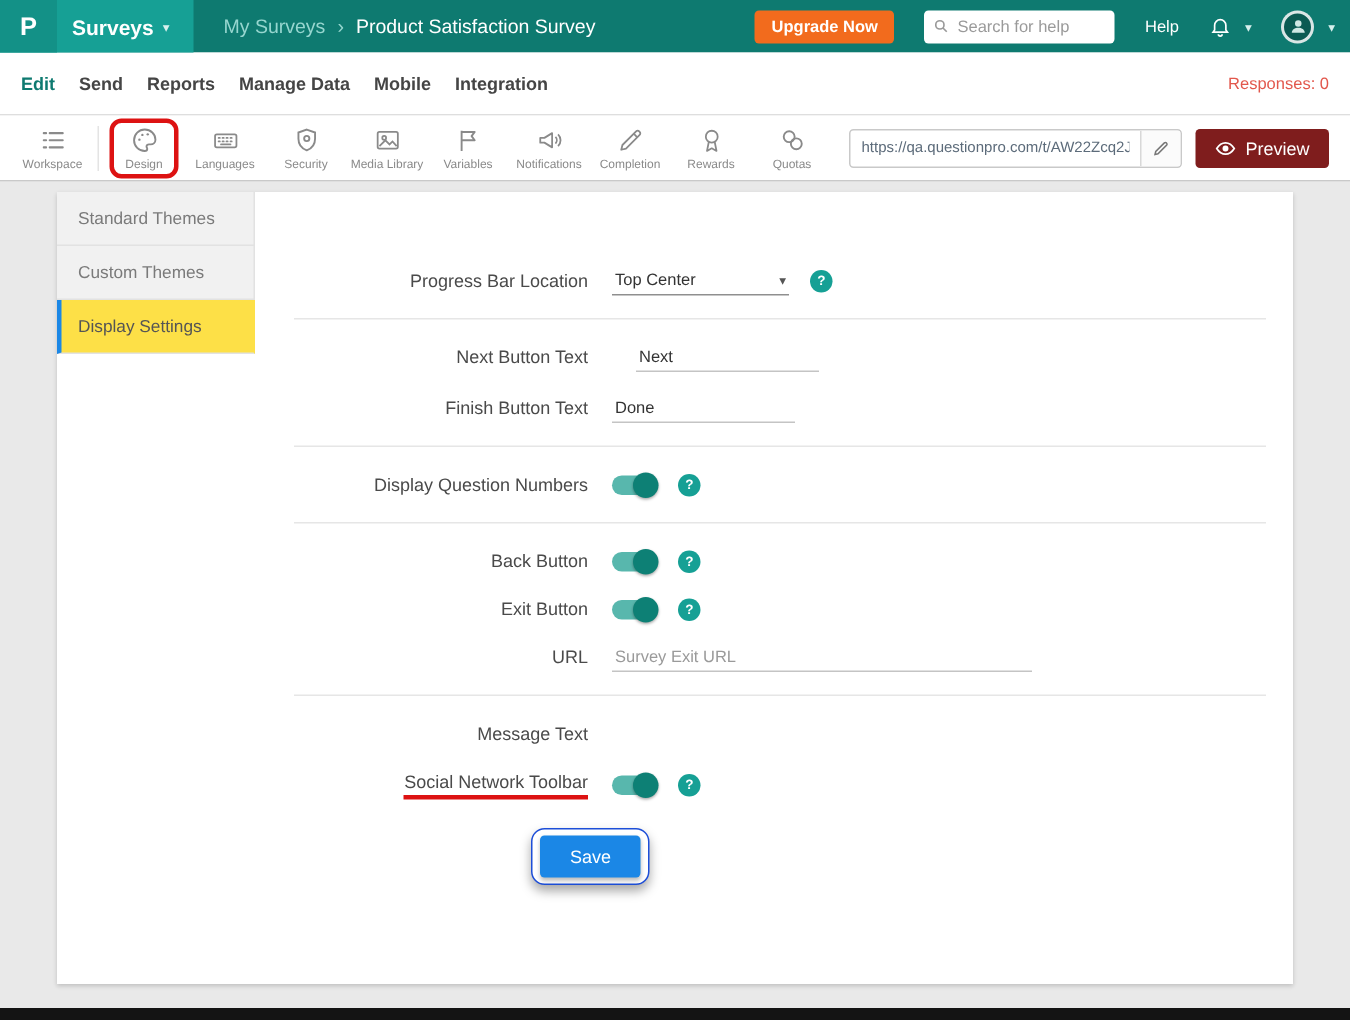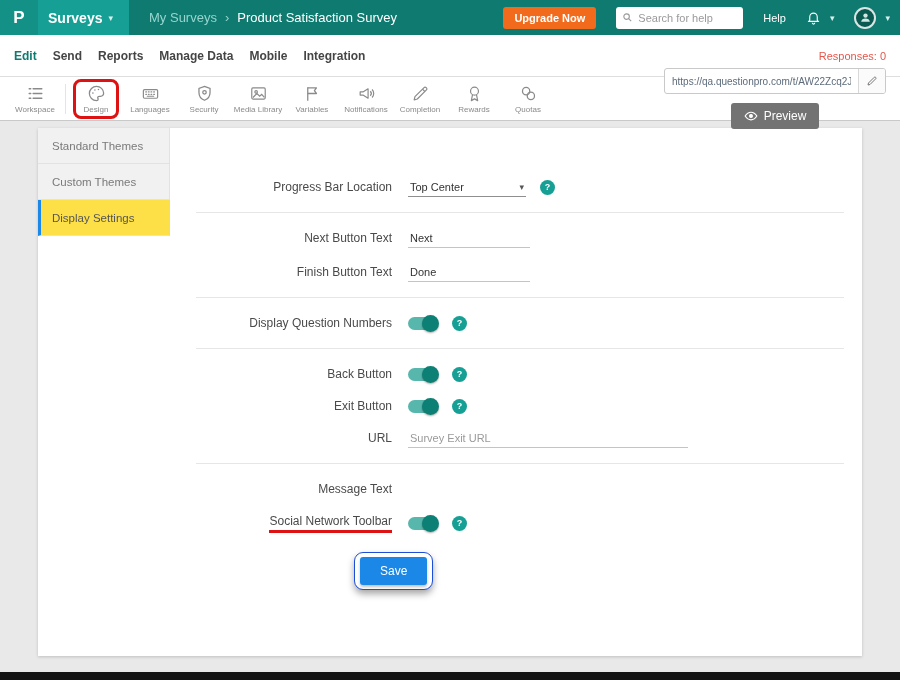--- a/index.html
+++ b/index.html
@@ -42,28 +42,28 @@
   
   .toolbar { height:44px; background:#fff; border-bottom:1px solid #c9c9c9;
              display:flex; align-items:center; padding:0 8px; }
   .tool-item { width:54px; display:flex; flex-direction:column; align-items:center; gap:2px;
                cursor:pointer; position:relative; padding:2px 0; }
   .tool-item svg { width:19px; height:19px; }
   .tool-label { font-size:8px; color:#8a8a8a; white-space:nowrap; }
   .tool-sep { width:1px; height:30px; background:#e4e4e4; margin:0 3px; }
   .anno-box { position:absolute; inset:-3px 4px -3px 4px; border:3px solid #dd1212;
               border-radius:8px; pointer-events:none; }
-  .toolbar-right { margin-left:auto; display:flex; align-items:center; gap:9px; padding-right:6px;flex-direction:column; }
+  .toolbar-right { margin-left:auto; display:flex; align-items:center; gap:9px; padding-right:6px; }
   .url-box { width:222px; height:26px; border:1px solid #c9c9c9; border-radius:3px;
              display:flex; align-items:center; overflow:hidden; background:#fff; }
   .url-box input { flex:1; border:none; outline:none; font-size:10px; color:#5c6b7a; padding:0 7px; background:transparent; }
   .url-edit { width:27px; height:100%; border-left:1px solid #d8d8d8; display:flex;
               align-items:center; justify-content:center; background:#fbfbfb; cursor:pointer; }
   .url-edit svg { width:12px; height:12px; }
-  .preview-btn { background:#737373; color:#fff; border:none; border-radius:3px; font-size:12px;
+  .preview-btn { background:#7f1d1d; color:#fff; border:none; border-radius:3px; font-size:12px;
                  padding:6px 13px; display:flex; align-items:center; gap:6px; cursor:pointer; }
   .preview-btn svg { width:14px; height:14px; }
 
   
   .content { padding:7px 38px 0; }
   .card { background:#fff; height:528px; box-shadow:0 1px 3px rgba(0,0,0,.18); display:flex; }
   .side { width:132px; flex-shrink:0; display:flex; flex-direction:column; }
   .side-item { height:36px; display:flex; align-items:center; padding-left:14px; font-size:11.5px;
                color:#7a7a7a; background:#f1f1f1; border-bottom:1px solid #e2e2e2;
                border-right:1px solid #e2e2e2; cursor:pointer; }
@@ -84,21 +84,21 @@
   .w-small { width:122px; }
   .w-wide { width:280px; }
   .help-dot { width:15px; height:15px; border-radius:50%; background:#16a095; color:#fff;
               font-size:9px; font-weight:bold; display:flex; align-items:center; justify-content:center;
               margin-left:14px; flex-shrink:0; cursor:pointer; }
   .help-dot::before { content:"?"; }
   .toggle { width:30px; height:13px; border-radius:7px; background:#58b7ad; position:relative; cursor:pointer; }
   .toggle::after { content:""; position:absolute; right:-1px; top:-2px; width:17px; height:17px;
                    border-radius:50%; background:#0d8075; box-shadow:0 1px 2px rgba(0,0,0,.35); }
   .divider { height:1px; background:#e6e6e6; margin:12px 0; }
-  .mb8 { margin-bottom:8px; } .mb6 { margin-bottom:6px; }
+  .mb8 { margin-bottom:8px;gap:16px; } .mb6 { margin-bottom:6px; }
 
   .save-wrap { display:inline-block; margin-left:158px; margin-top:16px; border:1px solid #1d4ed8;
                border-radius:9px; padding:4px 5px; box-shadow:0 4px 7px rgba(0,0,0,.35); background:#fff; }
   .save-btn { background:#1b87e6; color:#fff; border:none; border-radius:3px; font-size:12px;
               padding:7px 20px; cursor:pointer; box-shadow:0 2px 3px rgba(0,0,0,.25); }
 
   .footer-strip { position:absolute; left:0; bottom:0; width:900px; height:8px; background:#141414; }
 </style>
 </head>
 <body>

